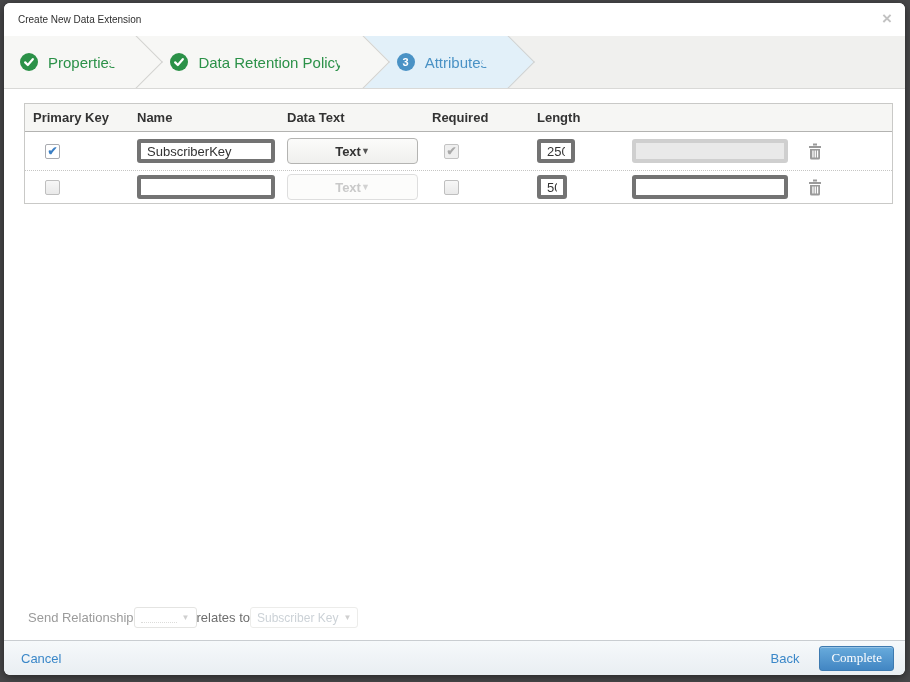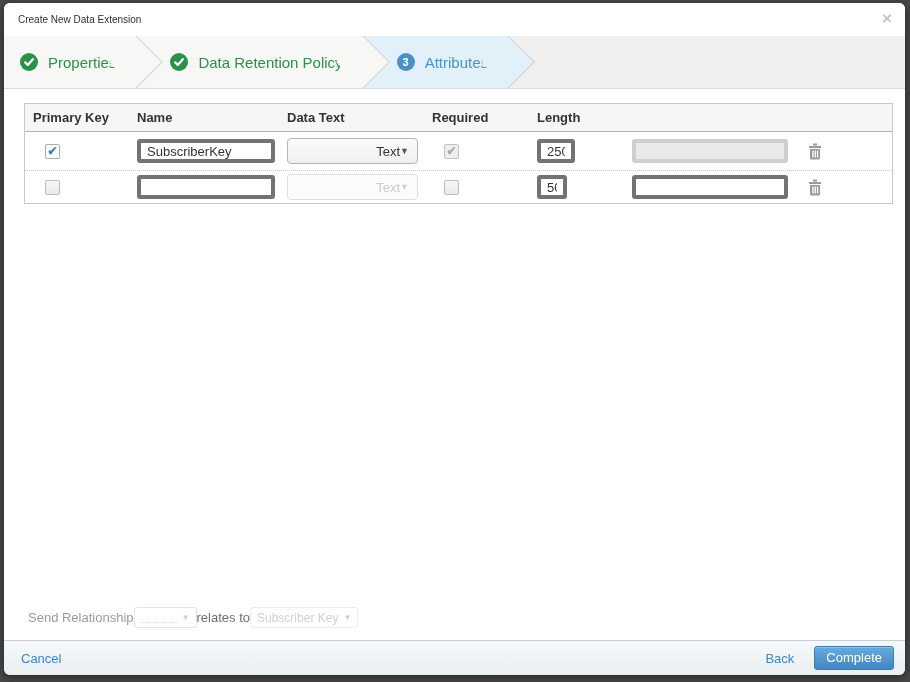--- a/index.html
+++ b/index.html
@@ -65,21 +65,21 @@
          color:#333; padding:0 6px; font-family:"Liberation Sans", sans-serif; background:#fff; }
   .tin.name { width:138px; }
   .tin.len1 { width:38px; }
   .tin.len2 { width:30px; }
   .tin.dflt { width:156px; }
   .tin.disabled { background:#e9e9e9; border-color:#cfcfcf; }
 
   
   .sel { width:131px; height:26px; border:1px solid #b4b4b2; border-radius:4px;
          background:linear-gradient(#fbfbfa,#efefed); display:flex; align-items:center;
-         justify-content:flex-end; padding:0 8px; font-size:13px; color:#333; cursor:pointer; }
+         justify-content:center; padding:0 8px; font-size:13px; color:#333; cursor:pointer;font-weight:bold; }
   .sel .arrow { font-size:9px; color:#555; }
   .sel.disabled { background:#fcfcfb; border-color:#dedede; color:#c9c9c9; cursor:default; }
   .sel.disabled .arrow { color:#d2d2d2; }
 
   .trash { width:16px; height:18px; cursor:pointer; }
 
   .spacer { flex:1 1 auto; }
 
   
   .send-rel { flex:0 0 auto; display:flex; align-items:center; 
@@ -94,21 +94,21 @@
   .mini-sel .arrow { font-size:8px; color:#cfcfcf; }
 
   
   .footer { flex:0 0 auto; height:35px; background:linear-gradient(#f6f9fb,#e9eef2);
             border-top:1px solid #c9cdd1; display:flex; align-items:center;
             padding:0 11px 0 17px; border-radius:0 0 6px 6px; }
   .link { color:#3a87c8; font-size:13px; text-decoration:none; cursor:pointer; }
   .footer .right { margin-left:auto; display:flex; align-items:center; gap:20px; }
   .btn-complete { background:linear-gradient(#68abdc,#4286c3); border:1px solid #3d7ab0;
                   border-radius:3px; color:#fff; font-size:13px; padding:3px 11px 4px;
-                  cursor:pointer; font-family:Liberation Sans, sans-serif;
+                  cursor:pointer; font-family:Liberation Serif, serif;
                   box-shadow:inset 0 1px 0 rgba(255,255,255,.3); }
 </style>
 </head>
 <body>
 
 <div class="modal">
 
   <div class="titlebar">
     <span class="title">Create New Data Extension</span>
     <span class="close">×</span>

